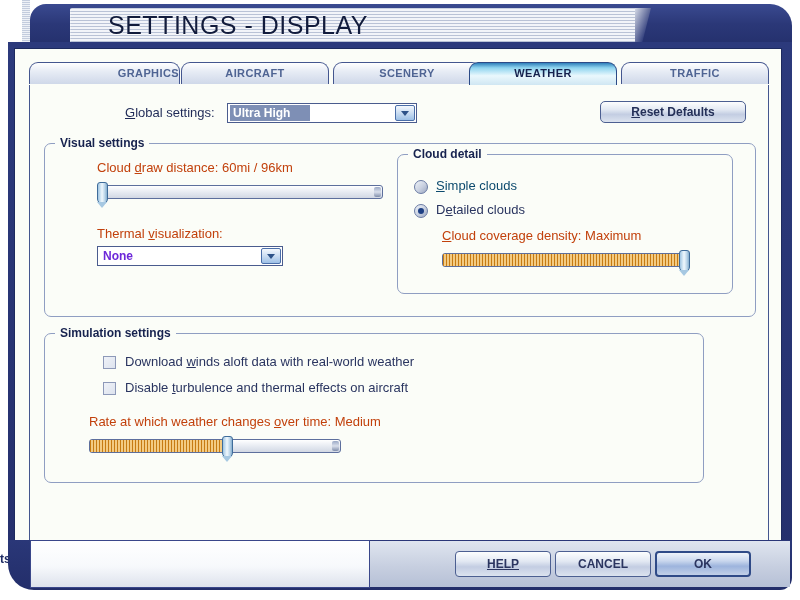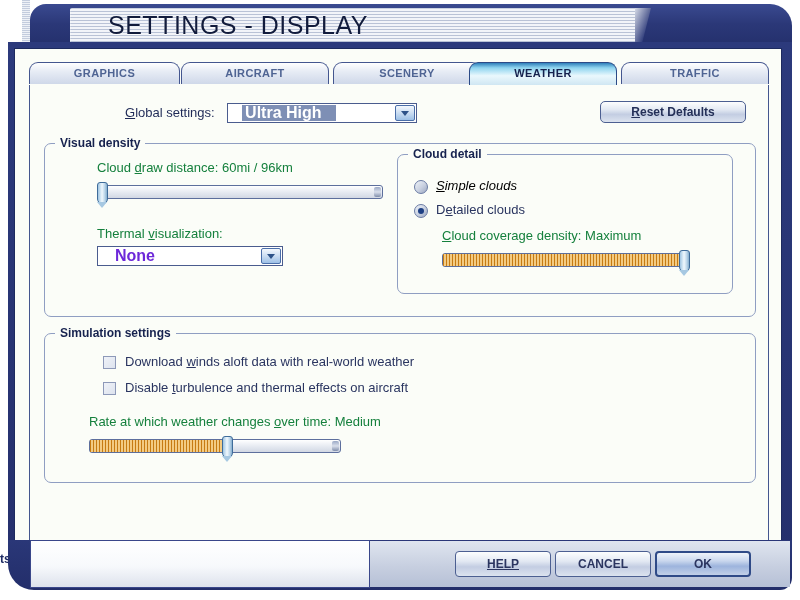--- a/index.html
+++ b/index.html
@@ -127,24 +127,24 @@
   .u { text-decoration: underline; }
 
   .combo {
     position: relative; display: inline-block;
     height: 20px; box-sizing: border-box;
     border: 1px solid #4a5c8e;
     background: #ffffff;
     vertical-align: middle;
   }
   .combo .val {
-    position: absolute; left: 14px; top: 1px;
-    font-size: 16px; font-weight: bold; color: #ffffff;
+    position: absolute; left: 2px; top: 1px;
+    font-size: 12px; font-weight: bold; color: #ffffff;
     background: #7e8fb5;
-    padding: 1px 14px 1px 3px;
+    padding: 1px 20px 1px 3px;
     line-height: 14px;
     white-space: nowrap;
   }
   .combo .val.plain {
     background: transparent; color: #6d28d9;
   }
   .combo .arrow {
     position: absolute; right: 1px; top: 1px; width: 20px; height: 16px;
     background: linear-gradient(to bottom, #f4f8fd 0%, #cfe0f3 45%, #9dc0e6 100%);
     border: 1px solid #4a6ea8;
@@ -183,24 +183,24 @@
   }
   .group > .gtitle {
     position: absolute; left: 10px; top: -8px;
     background: #fbfdf8;
     padding: 0 5px;
     font-size: 12px; font-weight: bold; color: #16224e;
   }
 
   #grp-visual { left: 14px; top: 58px; width: 712px; height: 174px; }
   #grp-cloud  { left: 352px; top: 10px; width: 336px; height: 140px; }
-  #grp-sim    { left: 14px; top: 248px; width: 712px; height: 150px; }
+  #grp-sim    { left: 14px; top: 248px; width: 660px; height: 150px; }
 
   .sub-label {
-    position: absolute; font-size: 13px; color: #15803d;
+    position: absolute; font-size: 13px; color: #c2410c;
     white-space: nowrap;
   }
 
   
   .slider {
     position: absolute; height: 14px;
     border: 1px solid #5d6f9d;
     border-radius: 3px;
     background: linear-gradient(to bottom, #ffffff 0%, #eceff5 40%, #d2d8e4 100%);
     box-sizing: border-box;
@@ -246,21 +246,21 @@
   }
   .checkbox {
     position: absolute; width: 13px; height: 13px;
     background: linear-gradient(to bottom right, #eff2f8 0%, #dde3ee 100%);
     border: 1px solid #8d99b8;
     box-sizing: border-box;
   }
   .opt-label {
     position: absolute; font-size: 13px; color: #2a3560; white-space: nowrap;
   }
-  .opt-label.dim { color: #000000; font-style: italic; }
+  .opt-label.dim { color: #0c4a6e; }
 
   
   .bottombar {
     position: absolute; left: 8px; top: 540px; width: 784px; height: 56px;
   }
   .bottombar-navy {
     position: absolute; left: 0; top: 0; width: 784px; height: 50px;
     background: linear-gradient(to bottom, #2a3778 0%, #232e6a 100%);
     border-bottom-left-radius: 26px;
     border-bottom-right-radius: 12px;
@@ -303,21 +303,21 @@
     <div class="titlebar-wrap">
       <div class="titlebar-navy"></div>
       <div class="titlebar-stripes"></div>
       <div class="title-text">SETTINGS - DISPLAY</div>
     </div>
 
     <div class="win-body">
       <div class="win-inner">
 
         <div class="tabstrip">
-          <div class="tab" style="left:0px;width:151px;">GRAPHICS</div>
+          <div class="tab" style="left:0px;width:151px;text-align:right;">GRAPHICS</div>
           <div class="tab" style="left:152px;width:148px;">AIRCRAFT</div>
           <div class="tab active" style="left:440px;width:148px;">WEATHER</div>
           <div class="tab" style="left:304px;width:148px;">SCENERY</div>
           <div class="tab" style="left:592px;width:148px;">TRAFFIC</div>
         </div>
 
         <div class="content">
 
           <div class="row-global">
             <span class="lbl"><span class="u">G</span>lobal settings:</span>
@@ -325,21 +325,21 @@
               <span class="val">Ultra High</span>
               <span class="arrow"></span>
             </span>
           </div>
 
           <div class="btn btn-reset">
             <span class="u">R</span>eset Defaults
           </div>
 
           <div class="group" id="grp-visual">
-            <div class="gtitle">Visual density</div>
+            <div class="gtitle">Visual settings</div>
 
             <div class="sub-label" style="left:52px;top:16px;">
               Cloud <span class="u">d</span>raw distance: 60mi / 96km
             </div>
             <div class="slider" style="left:52px;top:41px;width:286px;">
               <div class="endcap"></div>
               <div class="thumb" style="left:-1px;"></div>
             </div>
 
             <div class="sub-label" style="left:52px;top:82px;">

